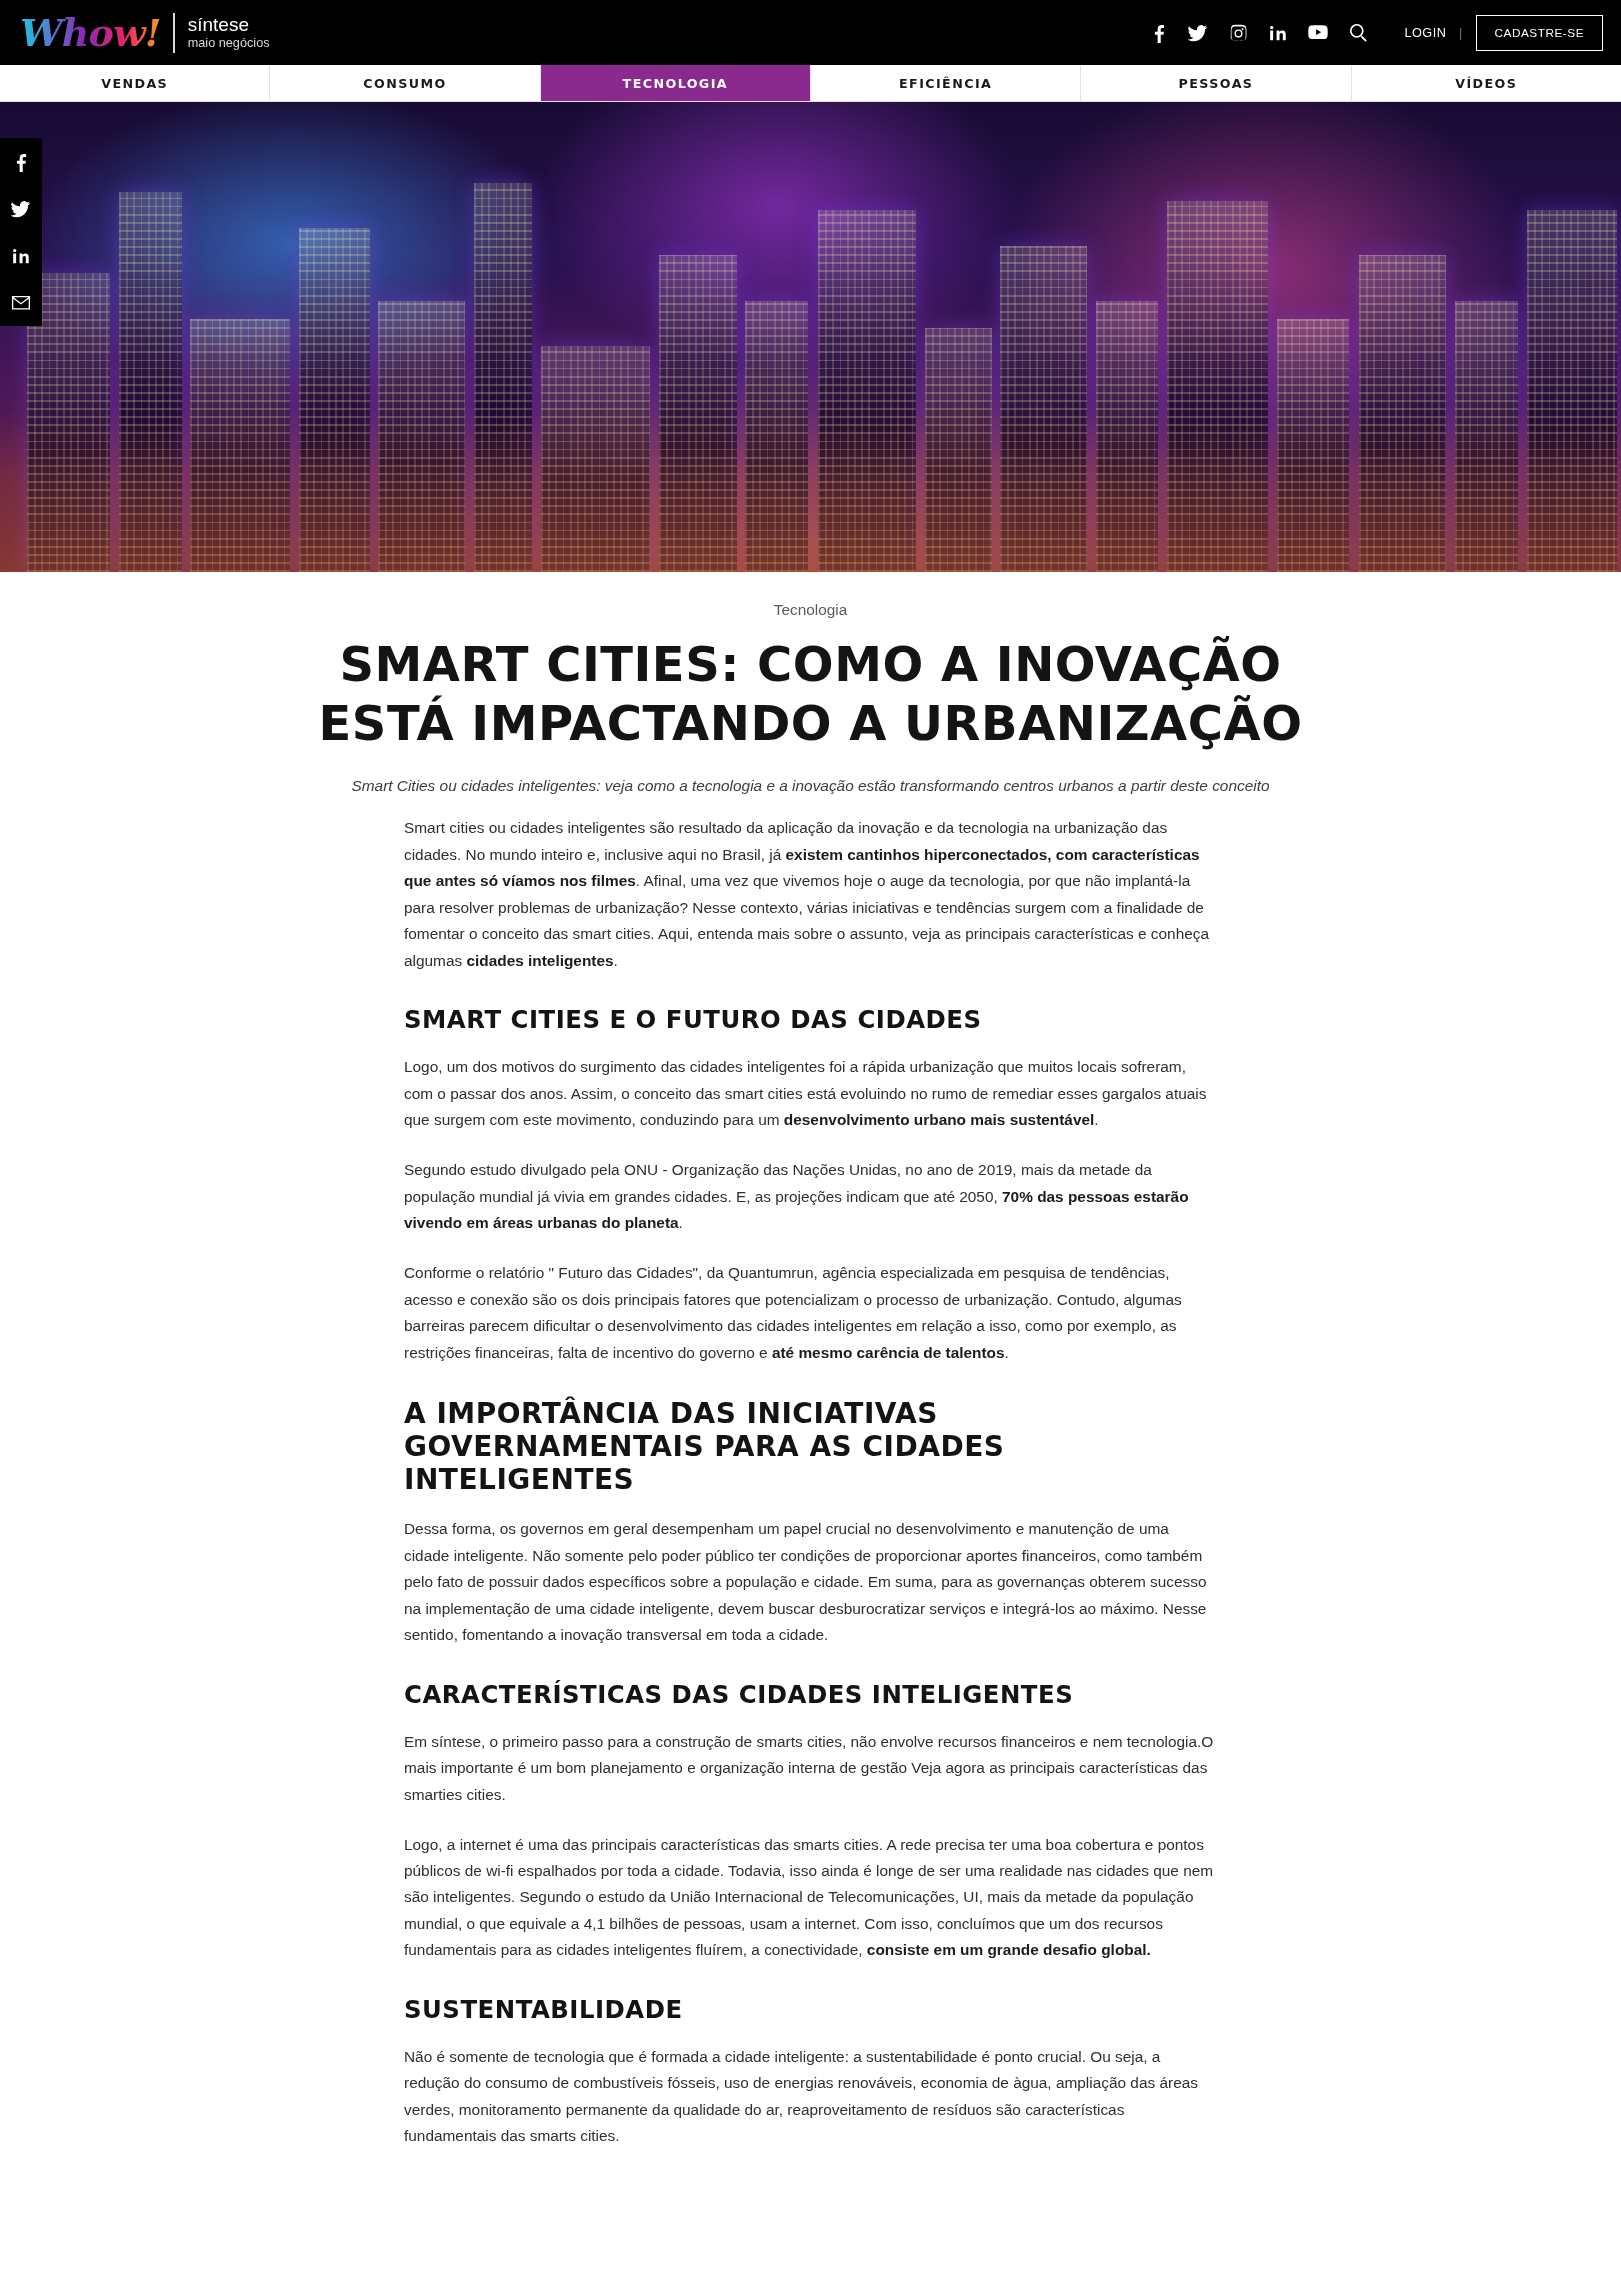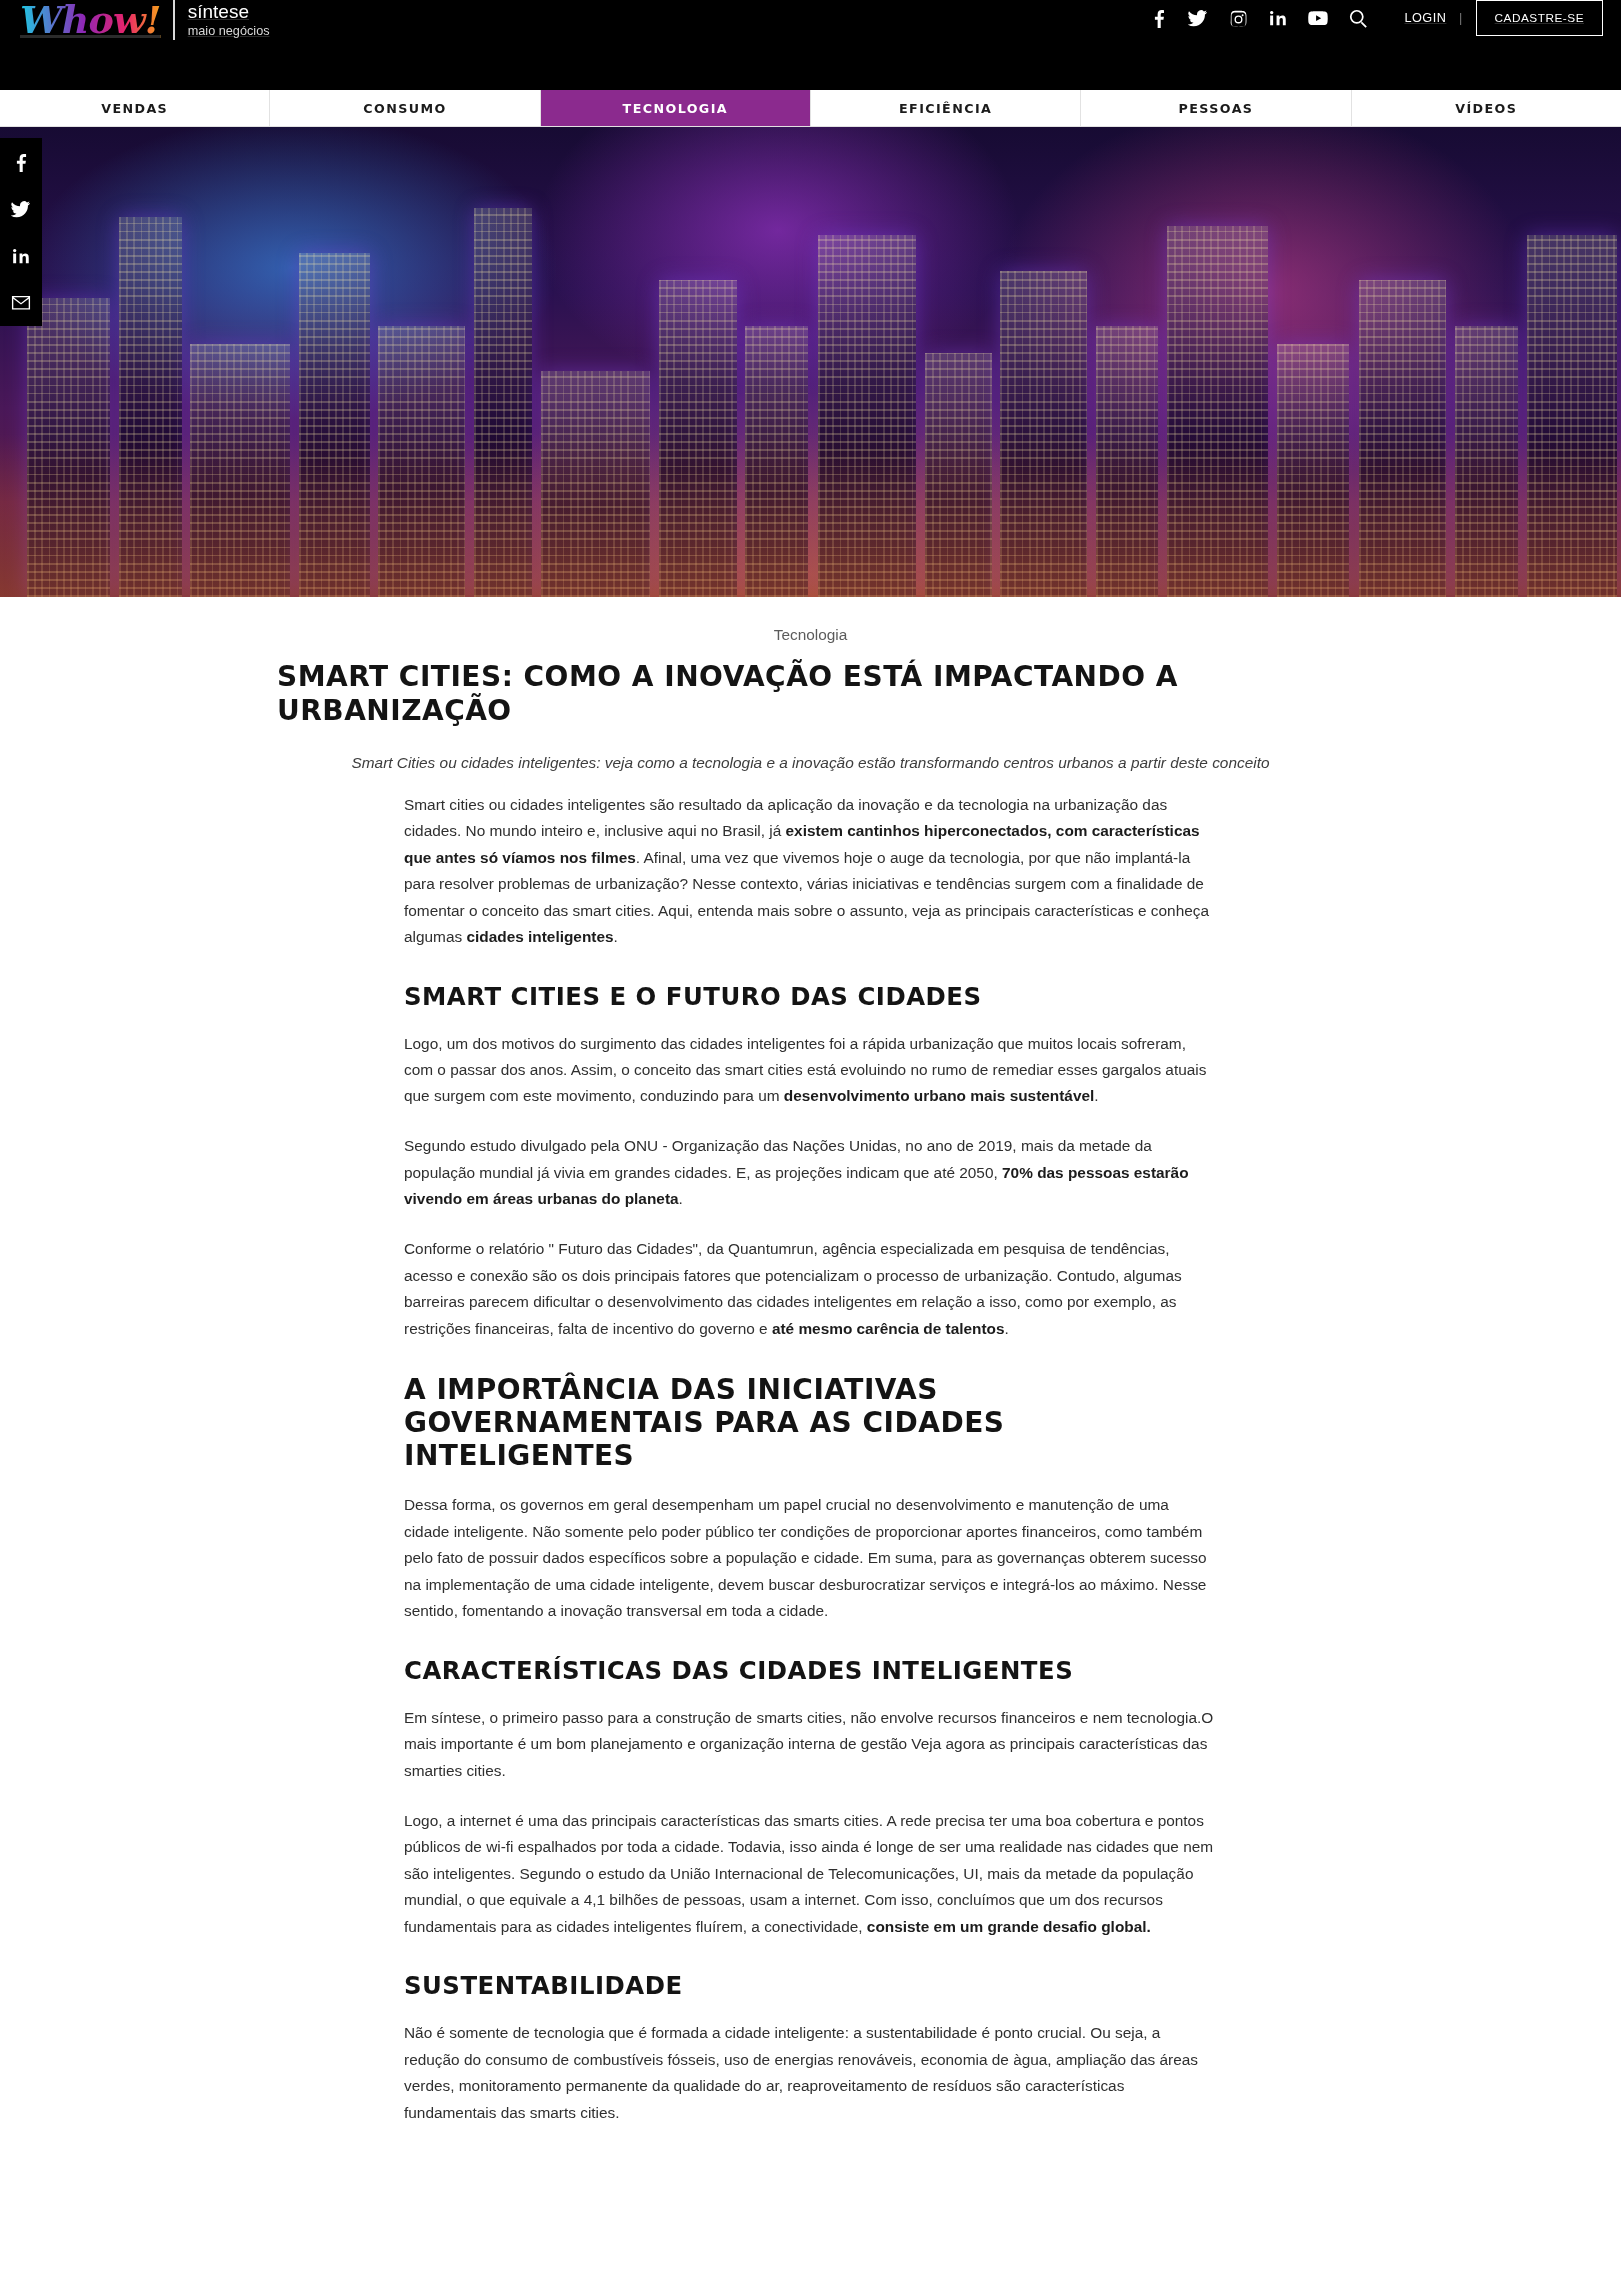--- a/index.html
+++ b/index.html
@@ -7,26 +7,25 @@
   html, body {
     width: 1621px;
     background: #ffffff;
     font-family: "Liberation Sans", sans-serif;
     color: #2b2b2b;
   }
   body { position: relative; overflow-x: hidden; }
 
   
   .topbar {
-    height: 90px;
+    height: 65px;
     background: #000000;
     display: flex;
-    align-items: flex-start;
+    align-items: center;
     position: relative;
-    text-decoration: underline;
   }
   .logo-wrap {
     padding-left: 20px;
     display: flex;
     align-items: center;
     gap: 12.7px;
   }
   .logo-mark {
     font-family: "DejaVu Serif", serif;
     font-style: italic;
@@ -172,23 +171,23 @@
     padding: 29px 0 36px;
   }
   .kicker {
     text-align: center;
     font-size: 15.4px;
     color: #5b5b5b;
     margin-bottom: 16.3px;
     font-family: "Liberation Sans", sans-serif;
   }
   h1.title {
-    text-align: left;
+    text-align: center;
     font-family: "DejaVu Sans", sans-serif;
-    font-size: 28px;
+    font-size: 48px;
     line-height: 1.22;
     letter-spacing: 0.5px;
     color: #141414;
     font-weight: 700;
     text-transform: uppercase;
     max-width: 1067px;
     margin: 0 auto 25px;
   }
   .subtitle {
     text-align: center;

